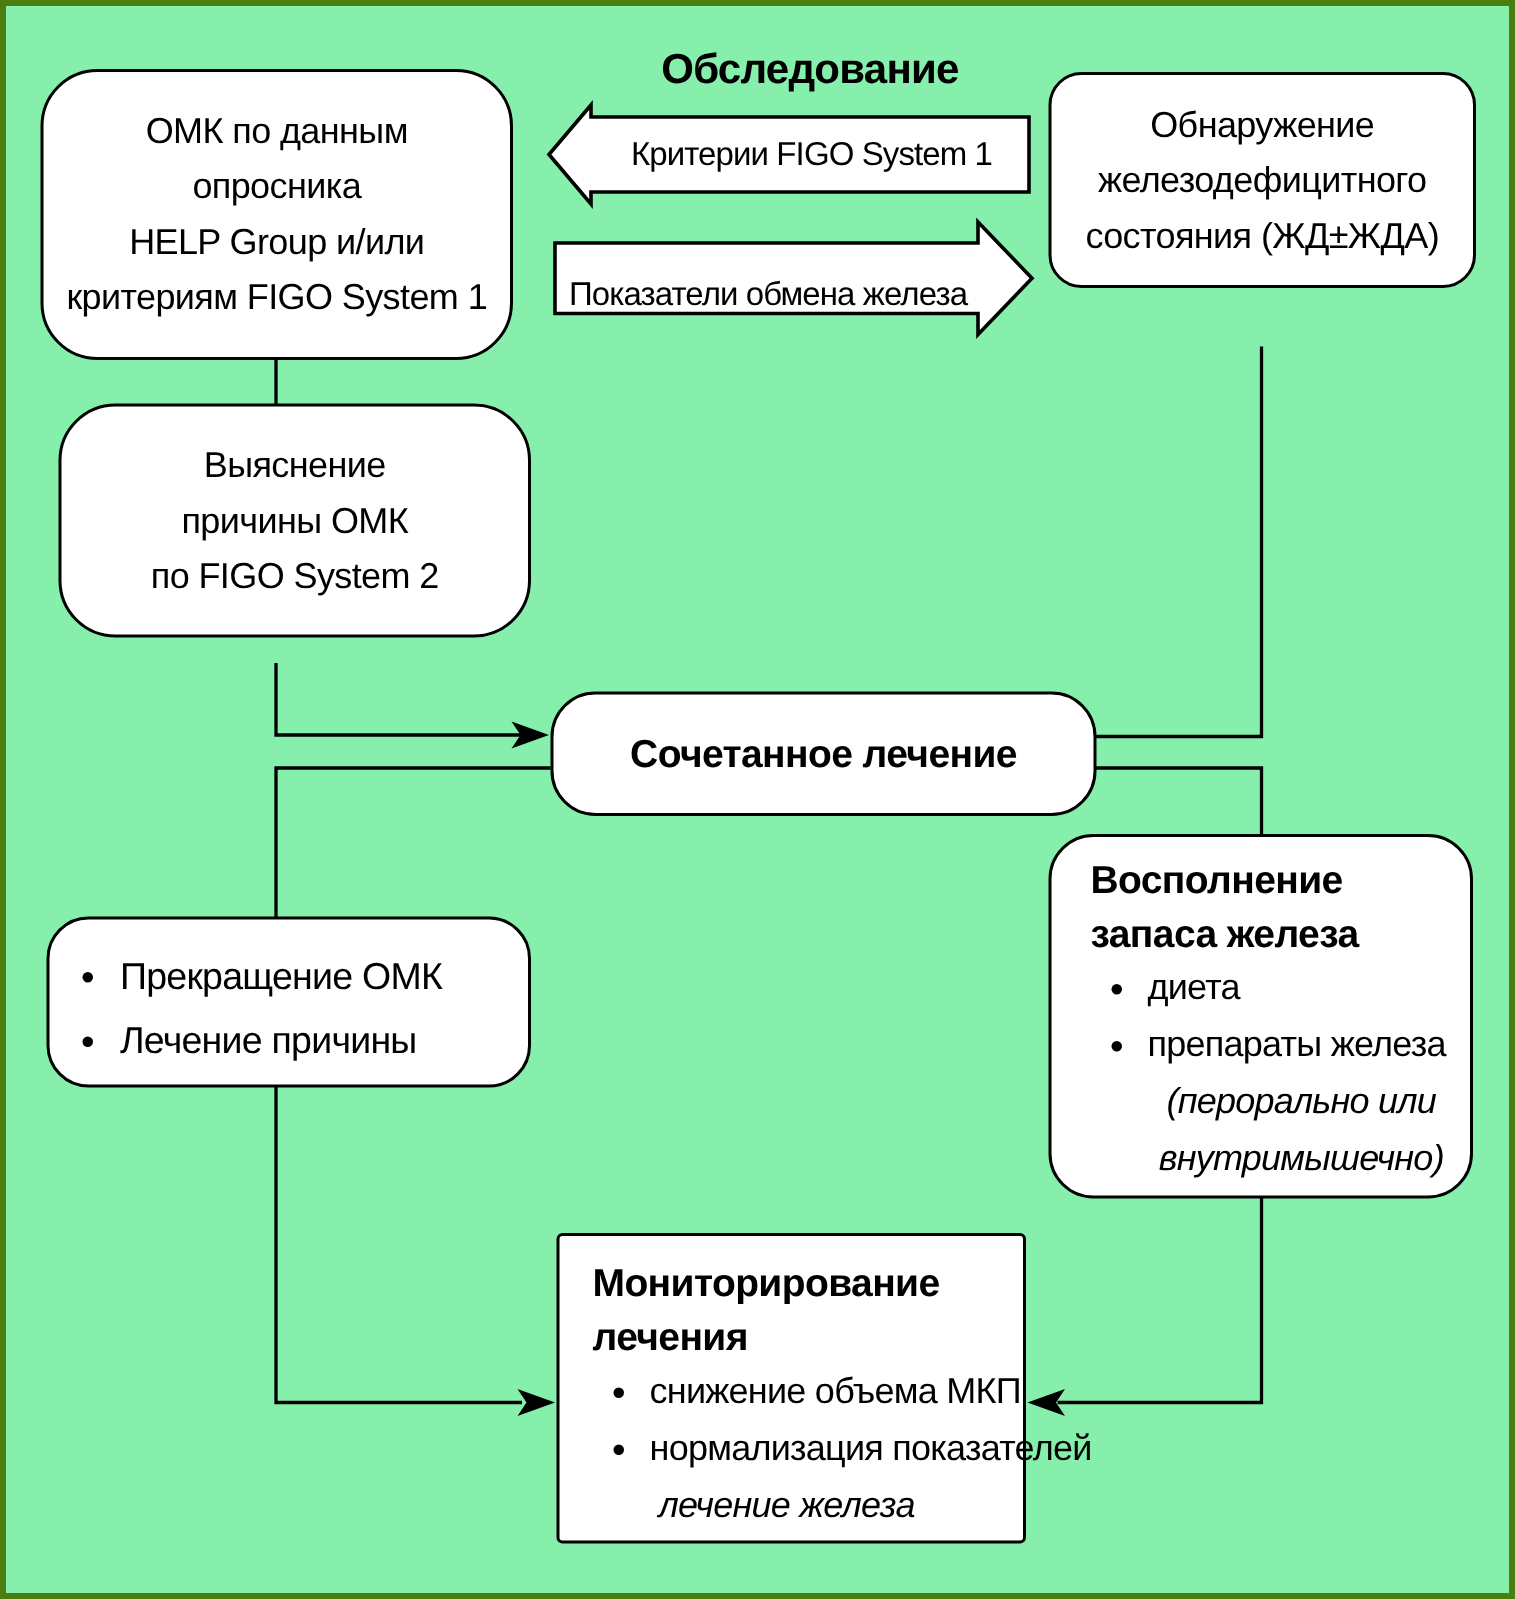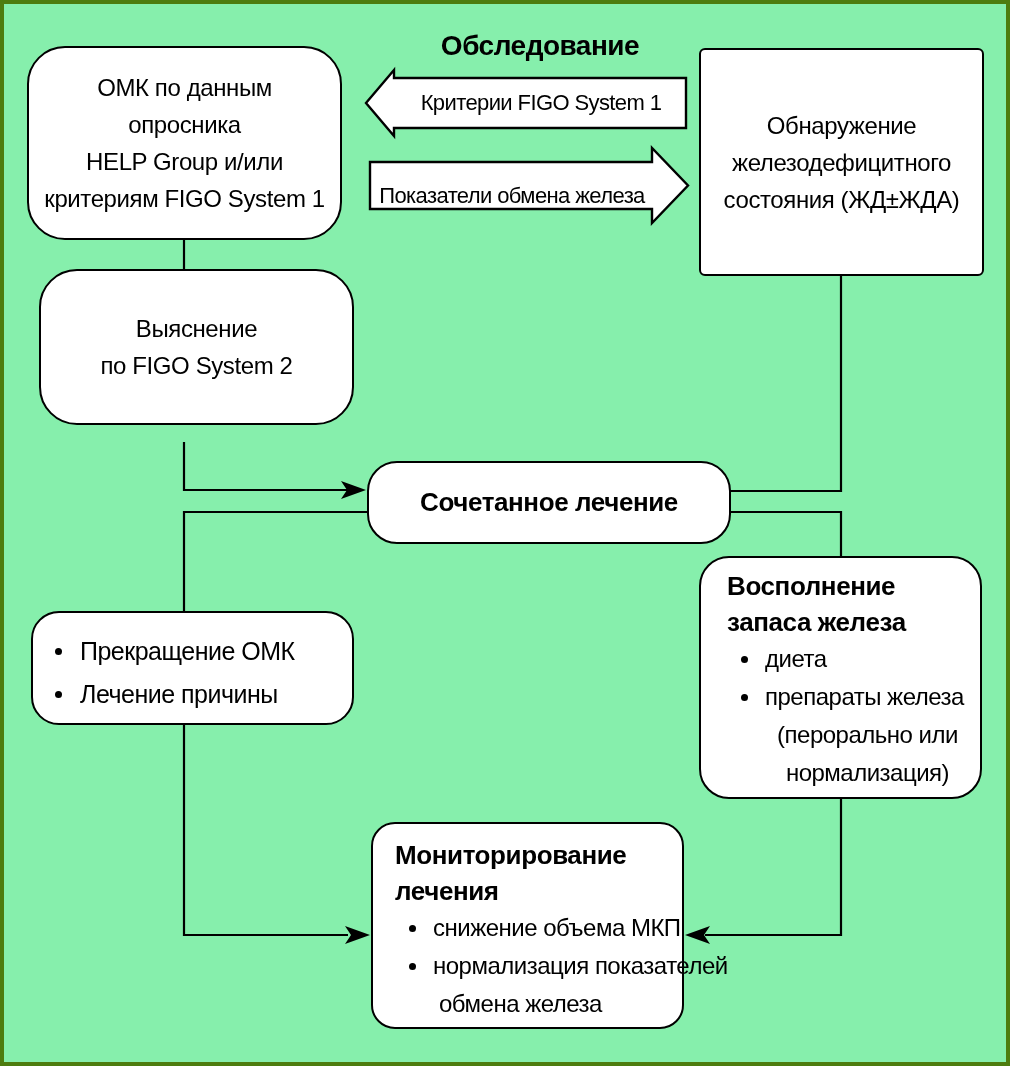--- a/index.html
+++ b/index.html
@@ -32,40 +32,40 @@
     letter-spacing:-0.5px;white-space:nowrap;
   }
   .arrow-label{
     position:absolute;display:flex;align-items:center;justify-content:center;
     font-weight:normal;font-size:22px;letter-spacing:-0.6px;white-space:nowrap;
   }
   .arrow-label.la{left:394px;top:74px;width:286px;height:50px;}
   .arrow-label.ra{left:368px;top:168px;width:280px;height:47px;}
 
   .box.omk{left:23px;top:42px;width:315px;height:194px;border-radius:38px;}
-  .box.detection{left:695px;top:44px;width:285px;height:228px;border-radius:6px;}
+  .box.detection{left:695px;top:44px;width:285px;height:144px;border-radius:22px;}
   .box.cause{left:35px;top:265px;width:315px;height:156px;border-radius:38px;}
   .box.combined{
     left:363px;top:457px;width:364px;height:83px;border-radius:30px;
     border-width:2.5px;
   }
   .combined-label{font-weight:bold;font-size:26px;letter-spacing:-0.4px;white-space:nowrap;}
   .box.outcome{left:27px;top:607px;width:323px;height:114px;border-radius:28px;padding:17px 0 0 0;}
   .box.iron{left:695px;top:552px;width:283px;height:243px;border-radius:30px;padding:10px 0 0 26px;}
-  .box.monitoring{left:367px;top:818px;width:313px;height:207px;border-radius:24px;padding:13px 0 0 22px;}
+  .box.monitoring{left:367px;top:818px;width:313px;height:207px;border-radius:4px;padding:13px 0 0 22px;}
 
   .bt{font-weight:bold;font-size:26px;line-height:36px;letter-spacing:-0.4px;white-space:nowrap;}
   .bullet-row{display:flex;align-items:center;font-size:24px;line-height:38px;letter-spacing:-0.5px;white-space:nowrap;}
   .bullet-row .dot{
     flex:0 0 7px;width:7px;height:7px;border-radius:50%;
     background:#000000;margin:0 17px 0 14px;
   }
   .outcome .bullet-row{font-size:25px;line-height:43px;}
   .outcome .bullet-row .dot{margin:0 18px 0 22px;}
-  .cont{font-size:24px;line-height:38px;letter-spacing:-0.5px;white-space:nowrap;}
+  .cont{font-size:24px;line-height:38px;letter-spacing:-0.5px;white-space:nowrap;font-style:italic;}
   .iron .cont{margin-left:38px;width:205px;text-align:center;}
   .monitoring .cont{margin-left:44px;text-align:left;}
 </style>
 </head>
 <body>
 
 <div class="stage">
 
   <svg class="layer" viewBox="0 0 1010 1066">
 
@@ -98,20 +98,21 @@
   </div>
 
   <div class="box center-box detection">
     <div class="ln">Обнаружение</div>
     <div class="ln">железодефицитного</div>
     <div class="ln">состояния (ЖД±ЖДА)</div>
   </div>
 
   <div class="box center-box cause">
     <div class="ln">Выяснение</div>
+    <div class="ln">причины ОМК</div>
     <div class="ln">по FIGO System 2</div>
   </div>
 
   <div class="box center-box combined">
     <div class="combined-label">Сочетанное лечение</div>
   </div>
 
   <div class="box outcome">
     <div class="bullet-row">
       <span class="dot"></span>
@@ -128,30 +129,30 @@
     <div class="bt">запаса железа</div>
     <div class="bullet-row">
       <span class="dot"></span>
       <span>диета</span>
     </div>
     <div class="bullet-row">
       <span class="dot"></span>
       <span>препараты железа</span>
     </div>
     <div class="cont">(перорально или</div>
-    <div class="cont">нормализация)</div>
+    <div class="cont">внутримышечно)</div>
   </div>
 
   <div class="box monitoring">
     <div class="bt">Мониторирование</div>
     <div class="bt">лечения</div>
     <div class="bullet-row">
       <span class="dot"></span>
       <span>снижение объема МКП</span>
     </div>
     <div class="bullet-row">
       <span class="dot"></span>
       <span>нормализация показателей</span>
     </div>
-    <div class="cont">обмена железа</div>
+    <div class="cont">лечение железа</div>
   </div>
 
 </div>
 
 </body></html>

